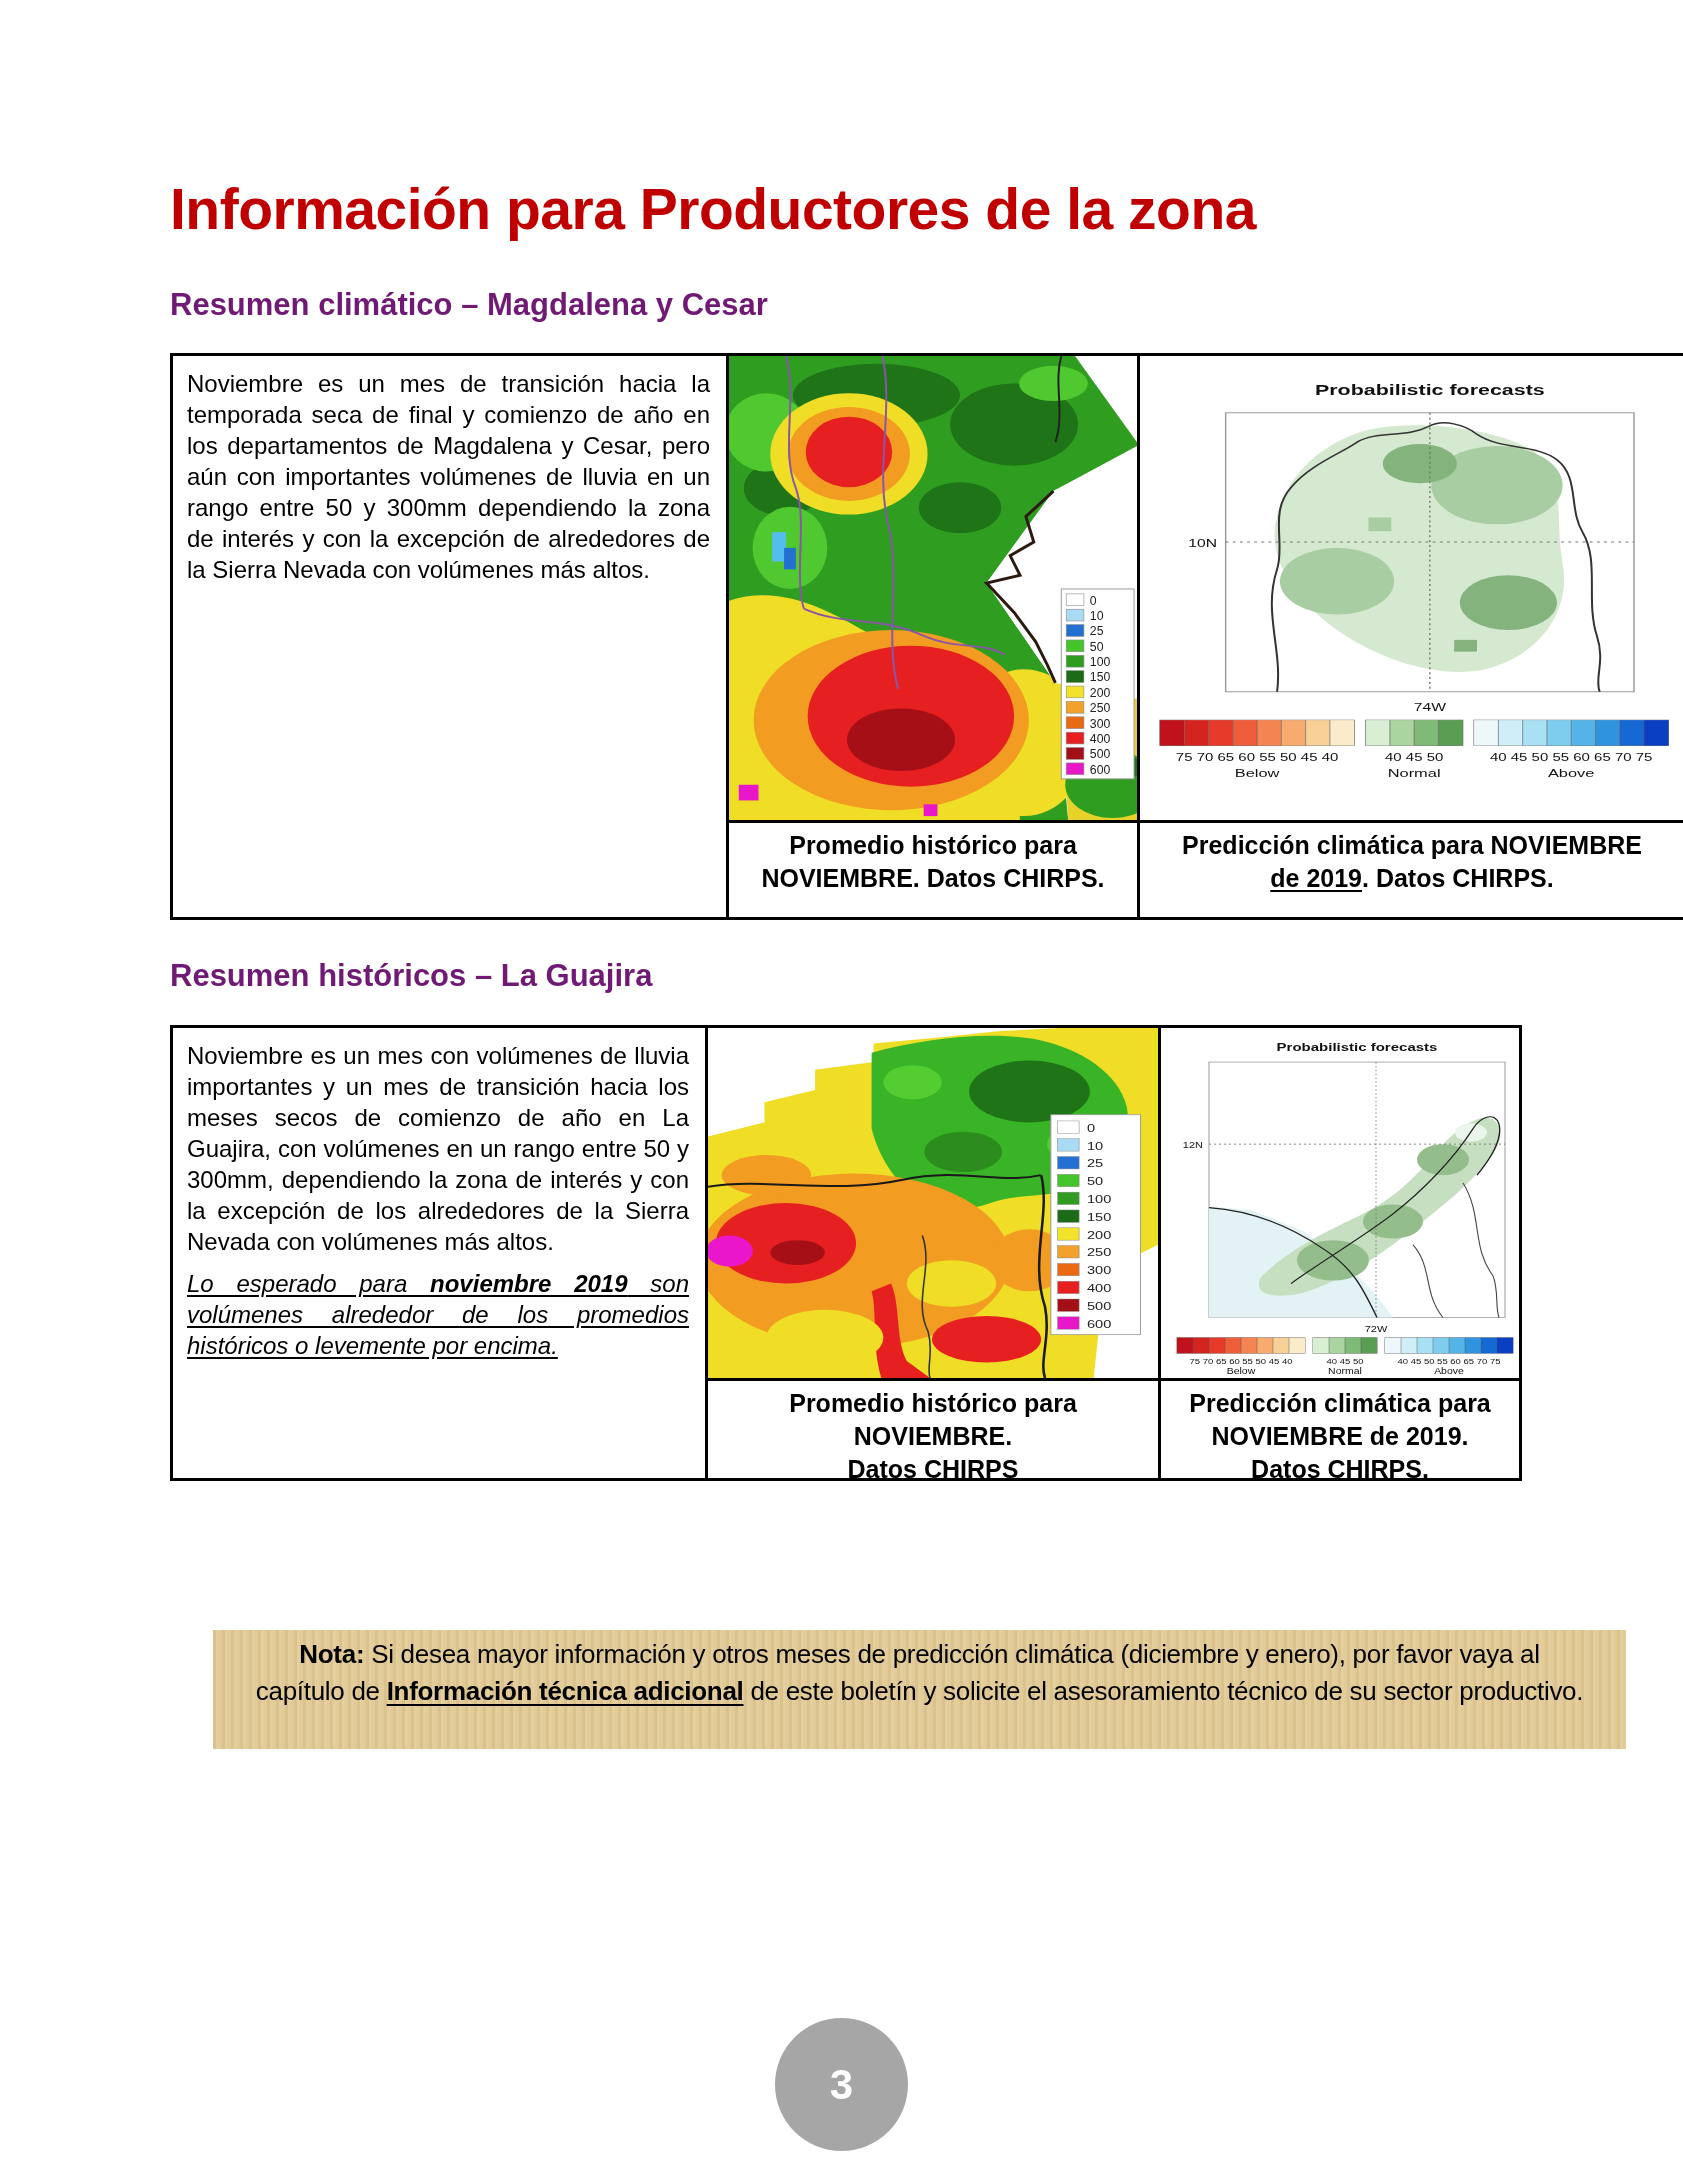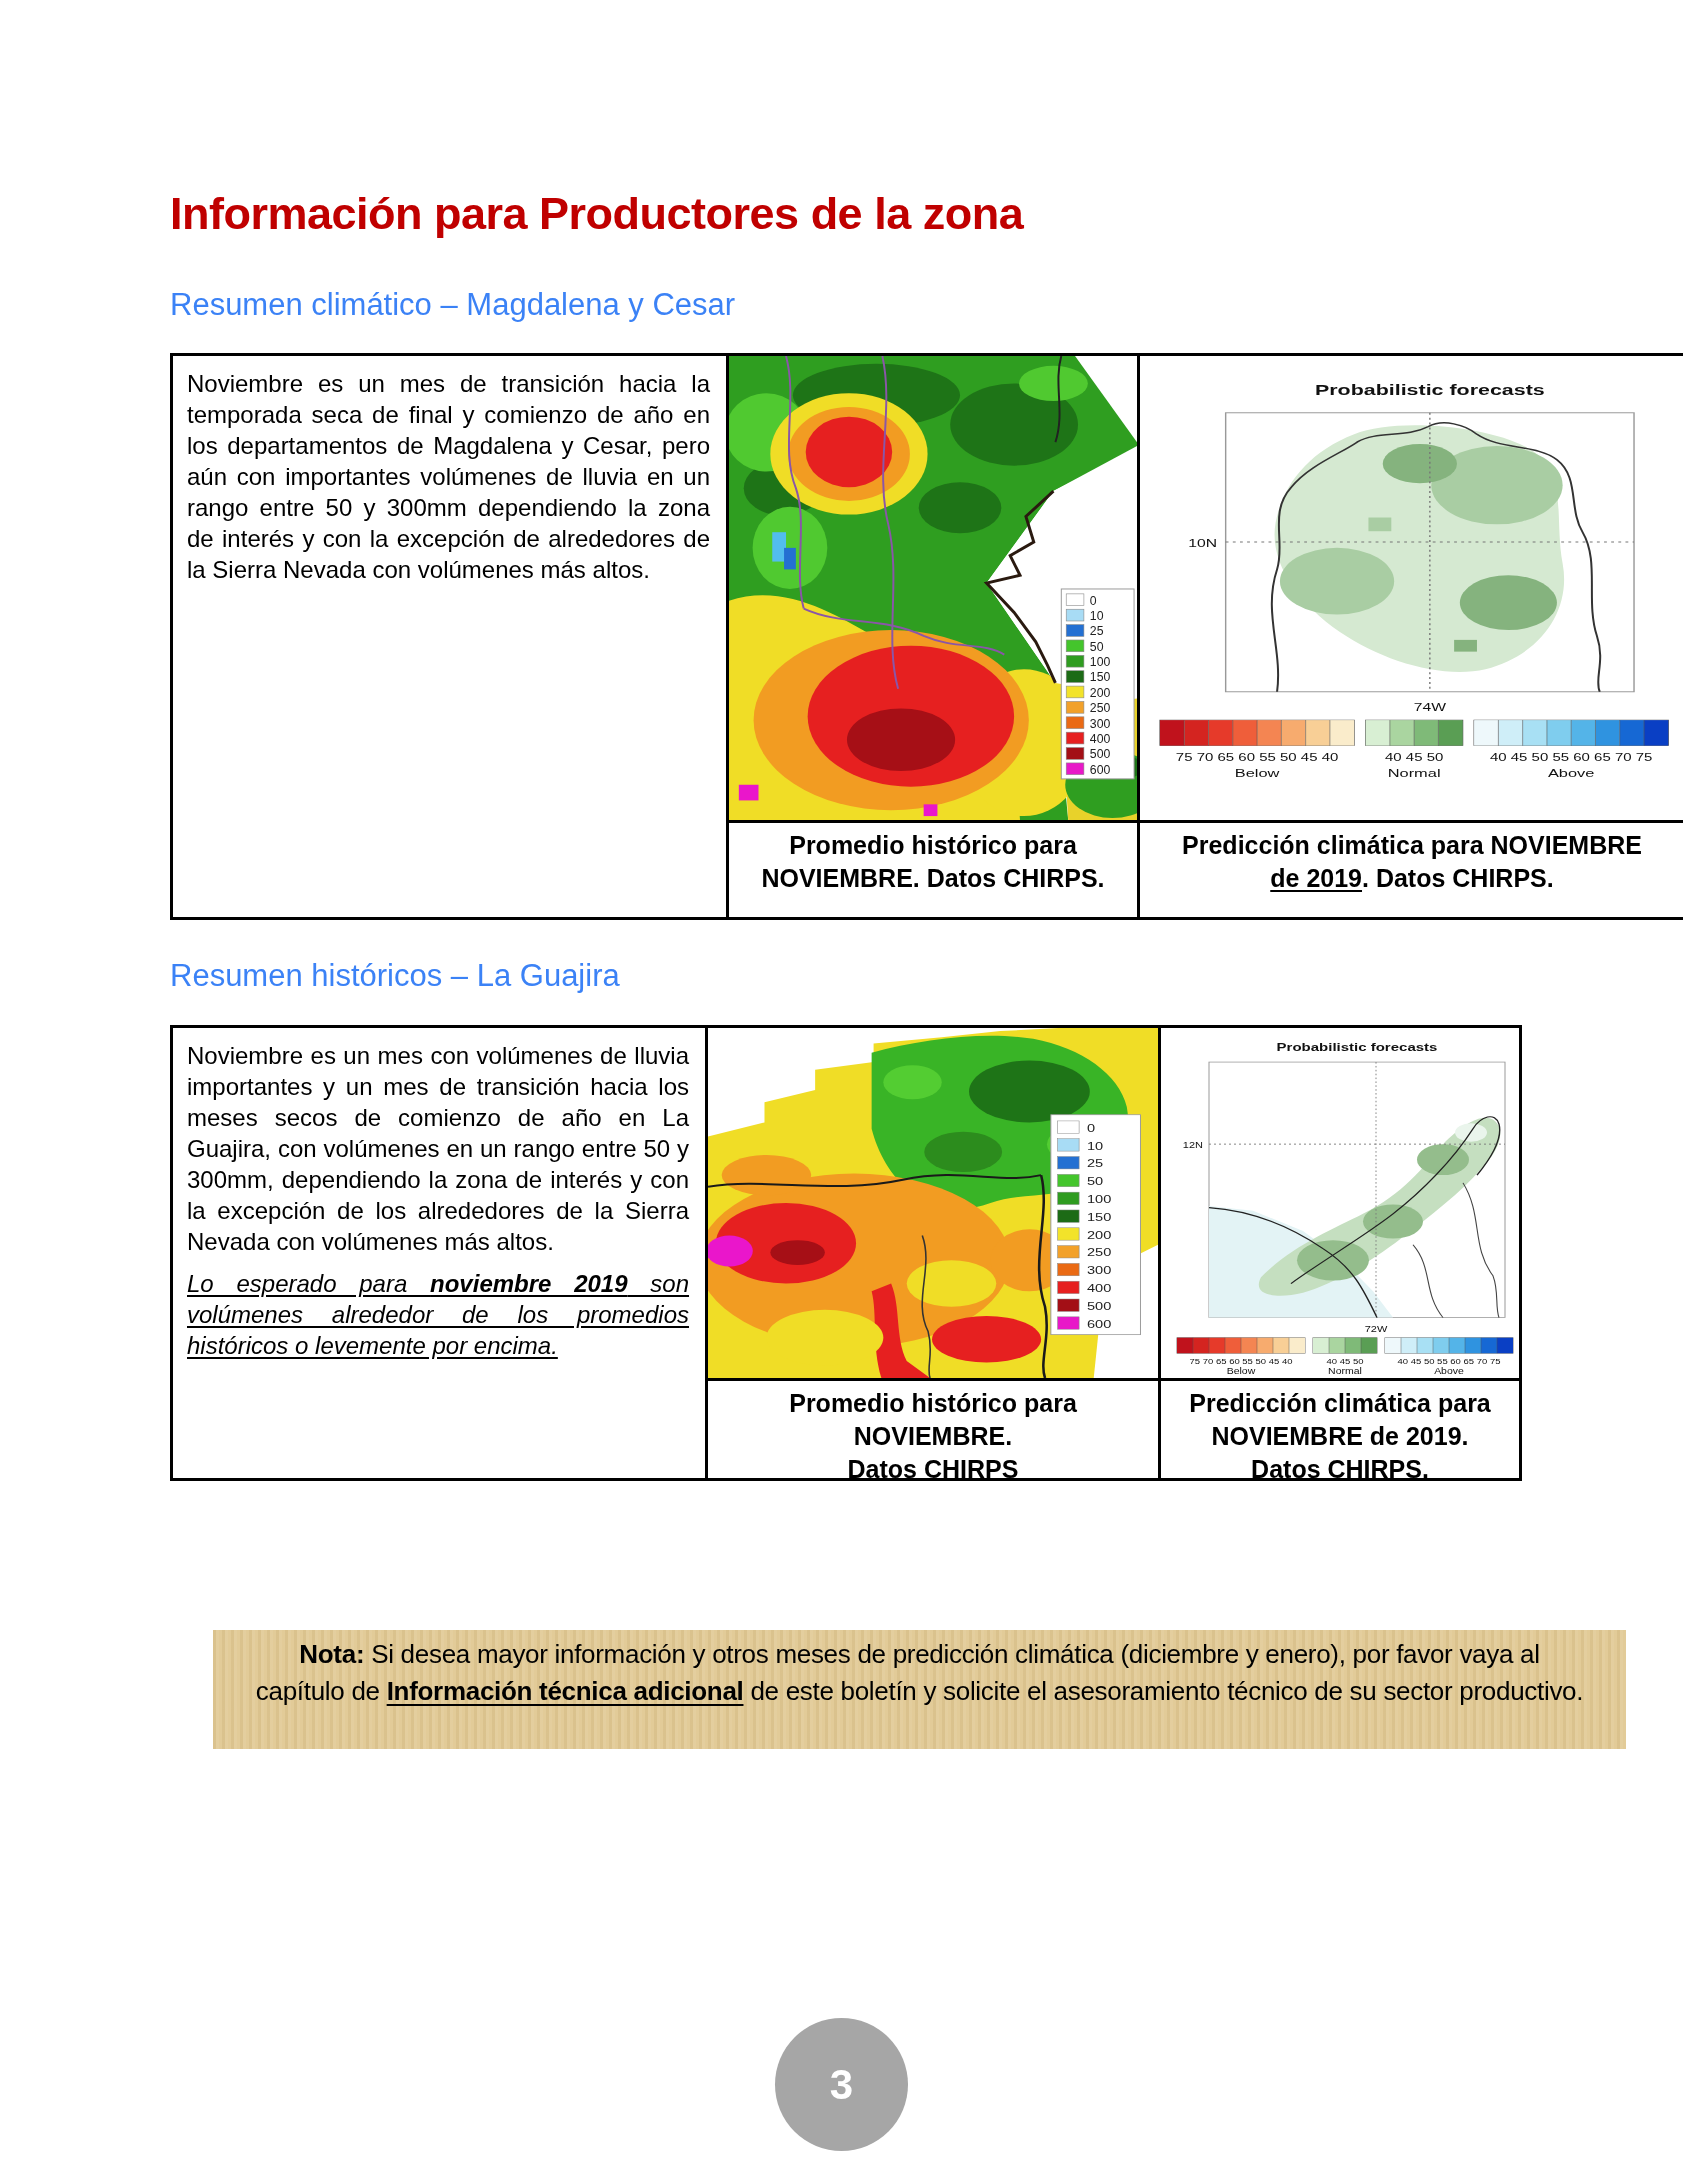--- a/index.html
+++ b/index.html
@@ -1,21 +1,21 @@
 <!DOCTYPE html>
 <html><head>
 <meta charset="utf-8">
 <style>
   html,body{margin:0;padding:0;background:#fff;}
   .page{position:relative;width:1683px;height:2178px;background:#fff;
         font-family:"Liberation Sans",sans-serif;color:#000;overflow:hidden;}
 
-  .title{position:absolute;left:170px;top:188px;font-size:45px;font-weight:bold;
+  .title{position:absolute;left:170px;top:176px;font-size:57px;font-weight:bold;
          color:#c00000;letter-spacing:-0.5px;}
-  .sec-head{position:absolute;font-size:31px;font-weight:normal;color:#3b82f6;}
+  .sec-head{position:absolute;font-size:31px;font-weight:bold;color:#701a75;}
   #head1{left:170px;top:287px;}
   #head2{left:170px;top:958px;}
 
   .tbl{position:absolute;display:grid;border:3px solid #000;box-sizing:border-box;background:#fff;}
   #tbl1{left:170px;top:353px;width:1517px;height:567px;
         grid-template-columns:556px 411px auto;grid-template-rows:1fr 97px;}
   #tbl2{left:170px;top:1025px;width:1352px;height:456px;
         grid-template-columns:535px 453px auto;grid-template-rows:1fr 100px;}
   .cell{box-sizing:border-box;min-width:0;min-height:0;}
   .c-text{grid-row:1/3;border-right:3px solid #000;padding:12px 16px 0 14px;

